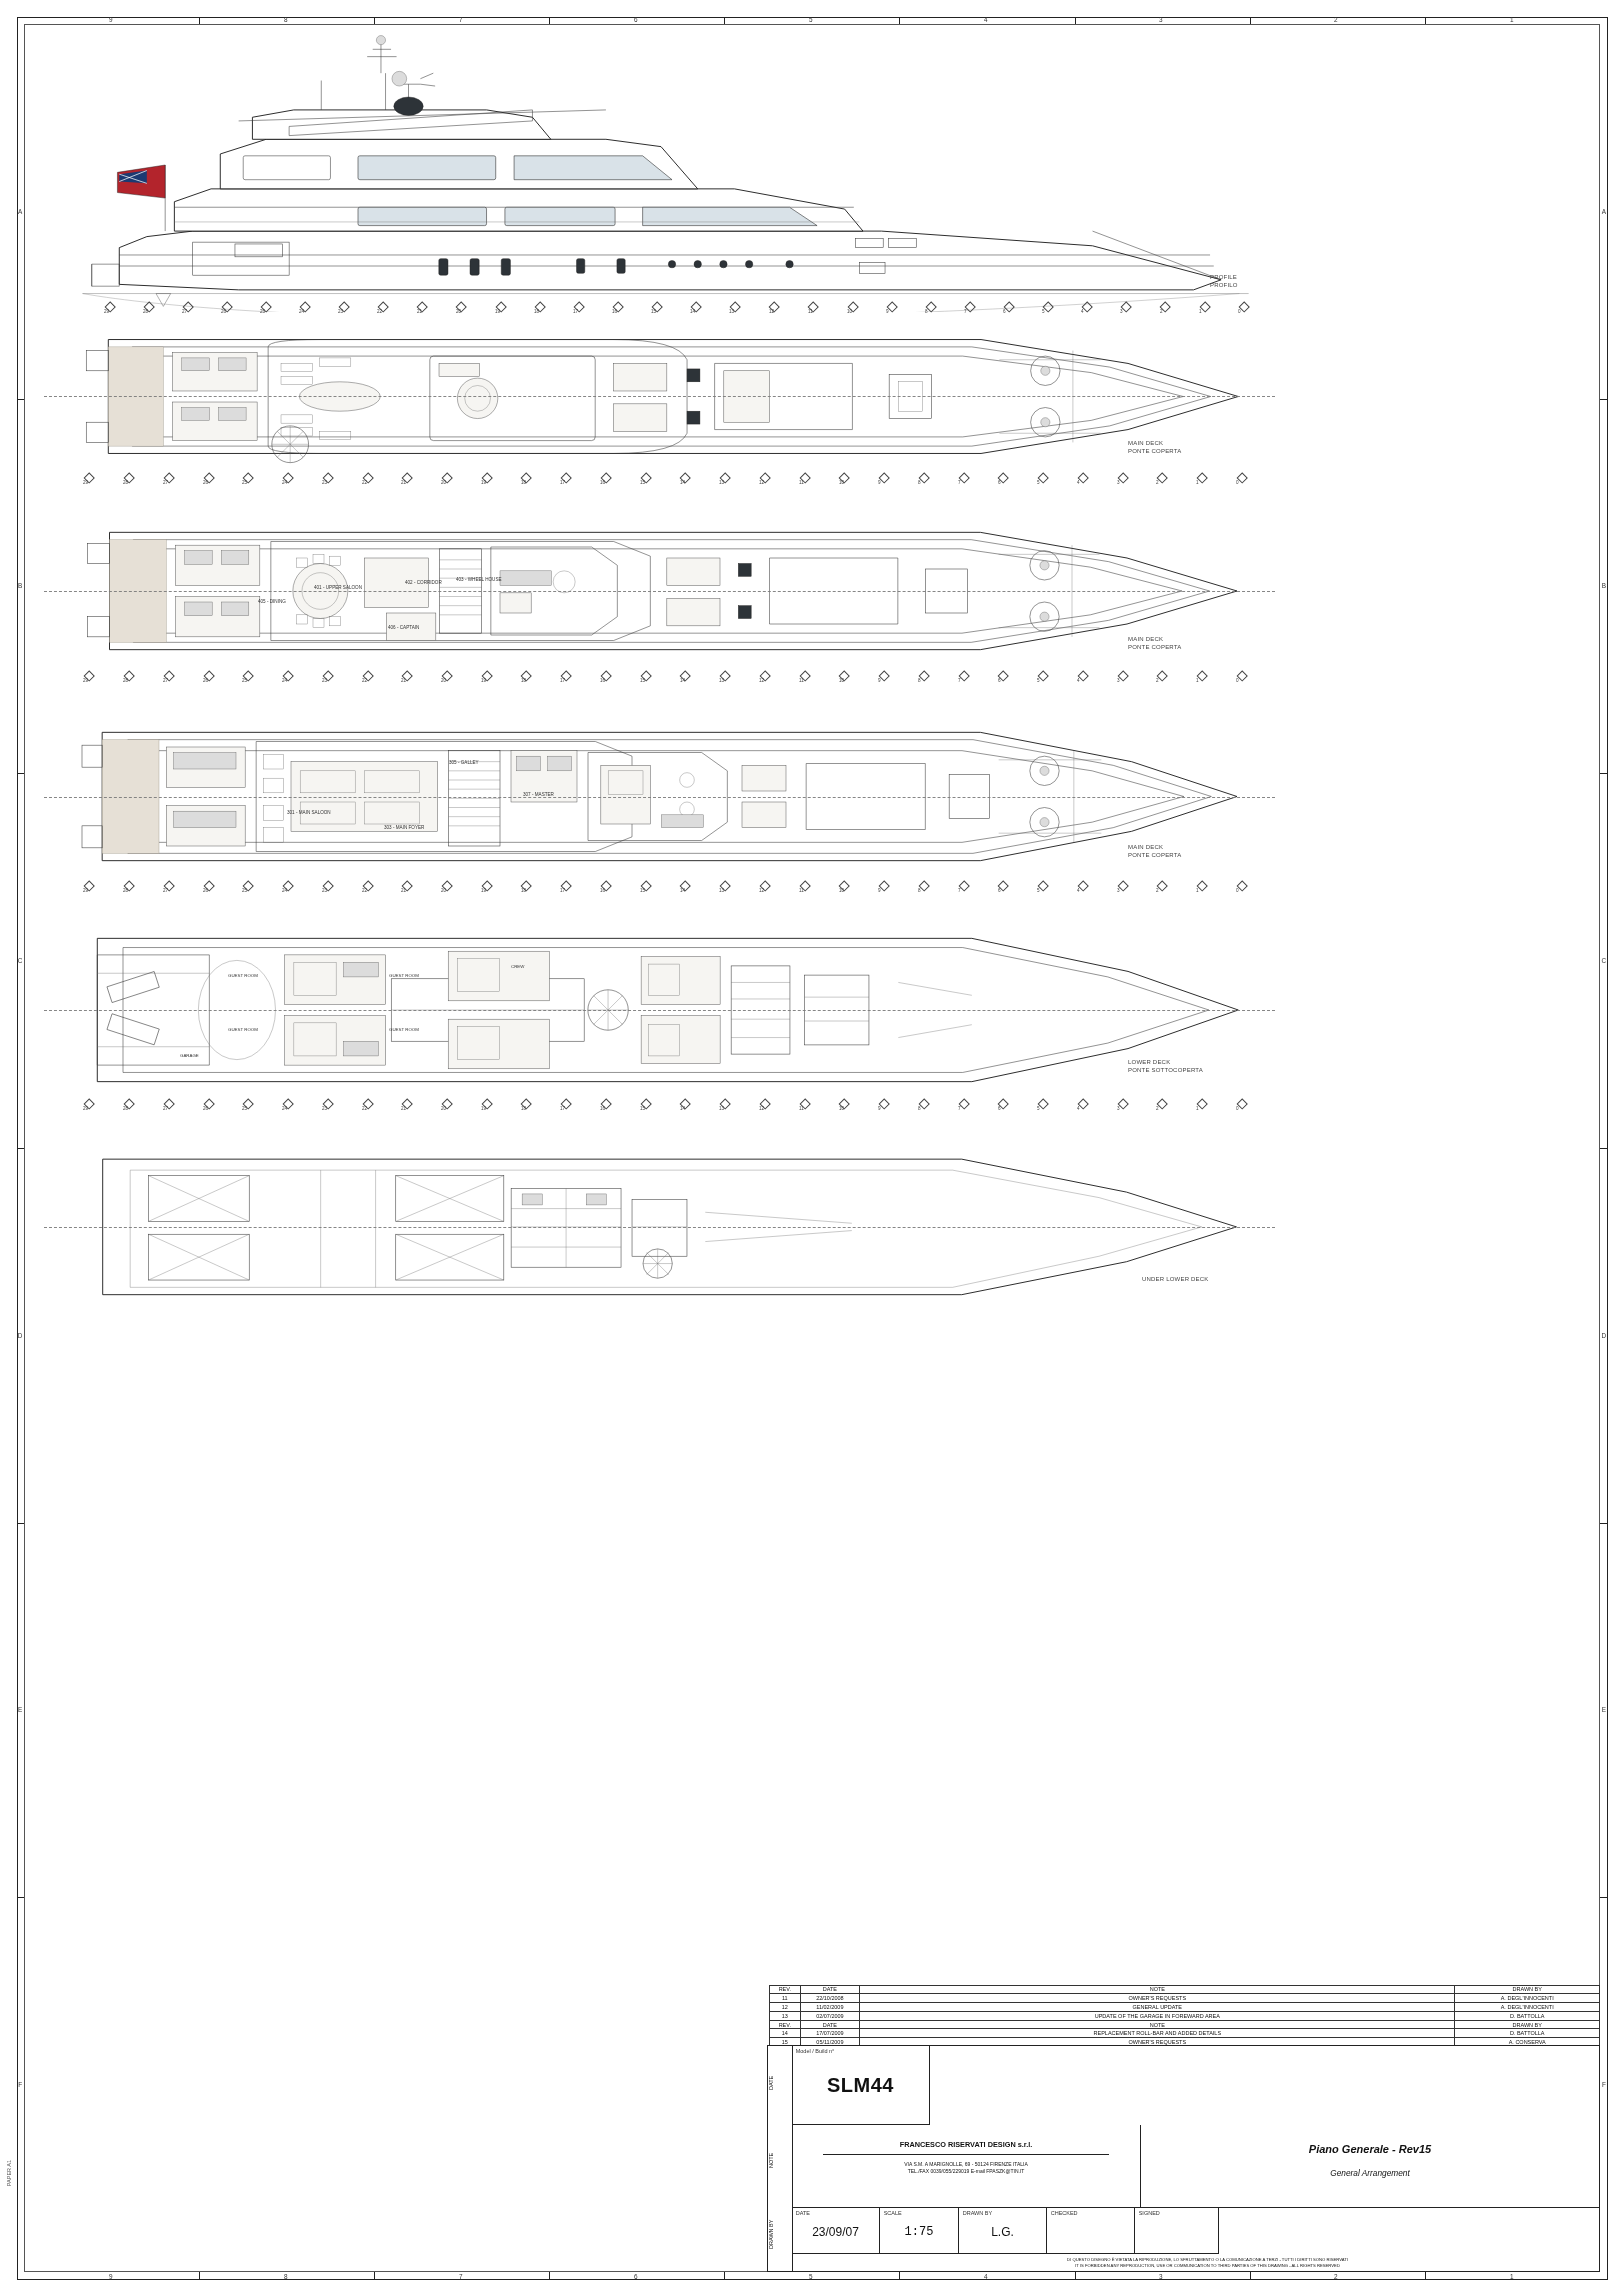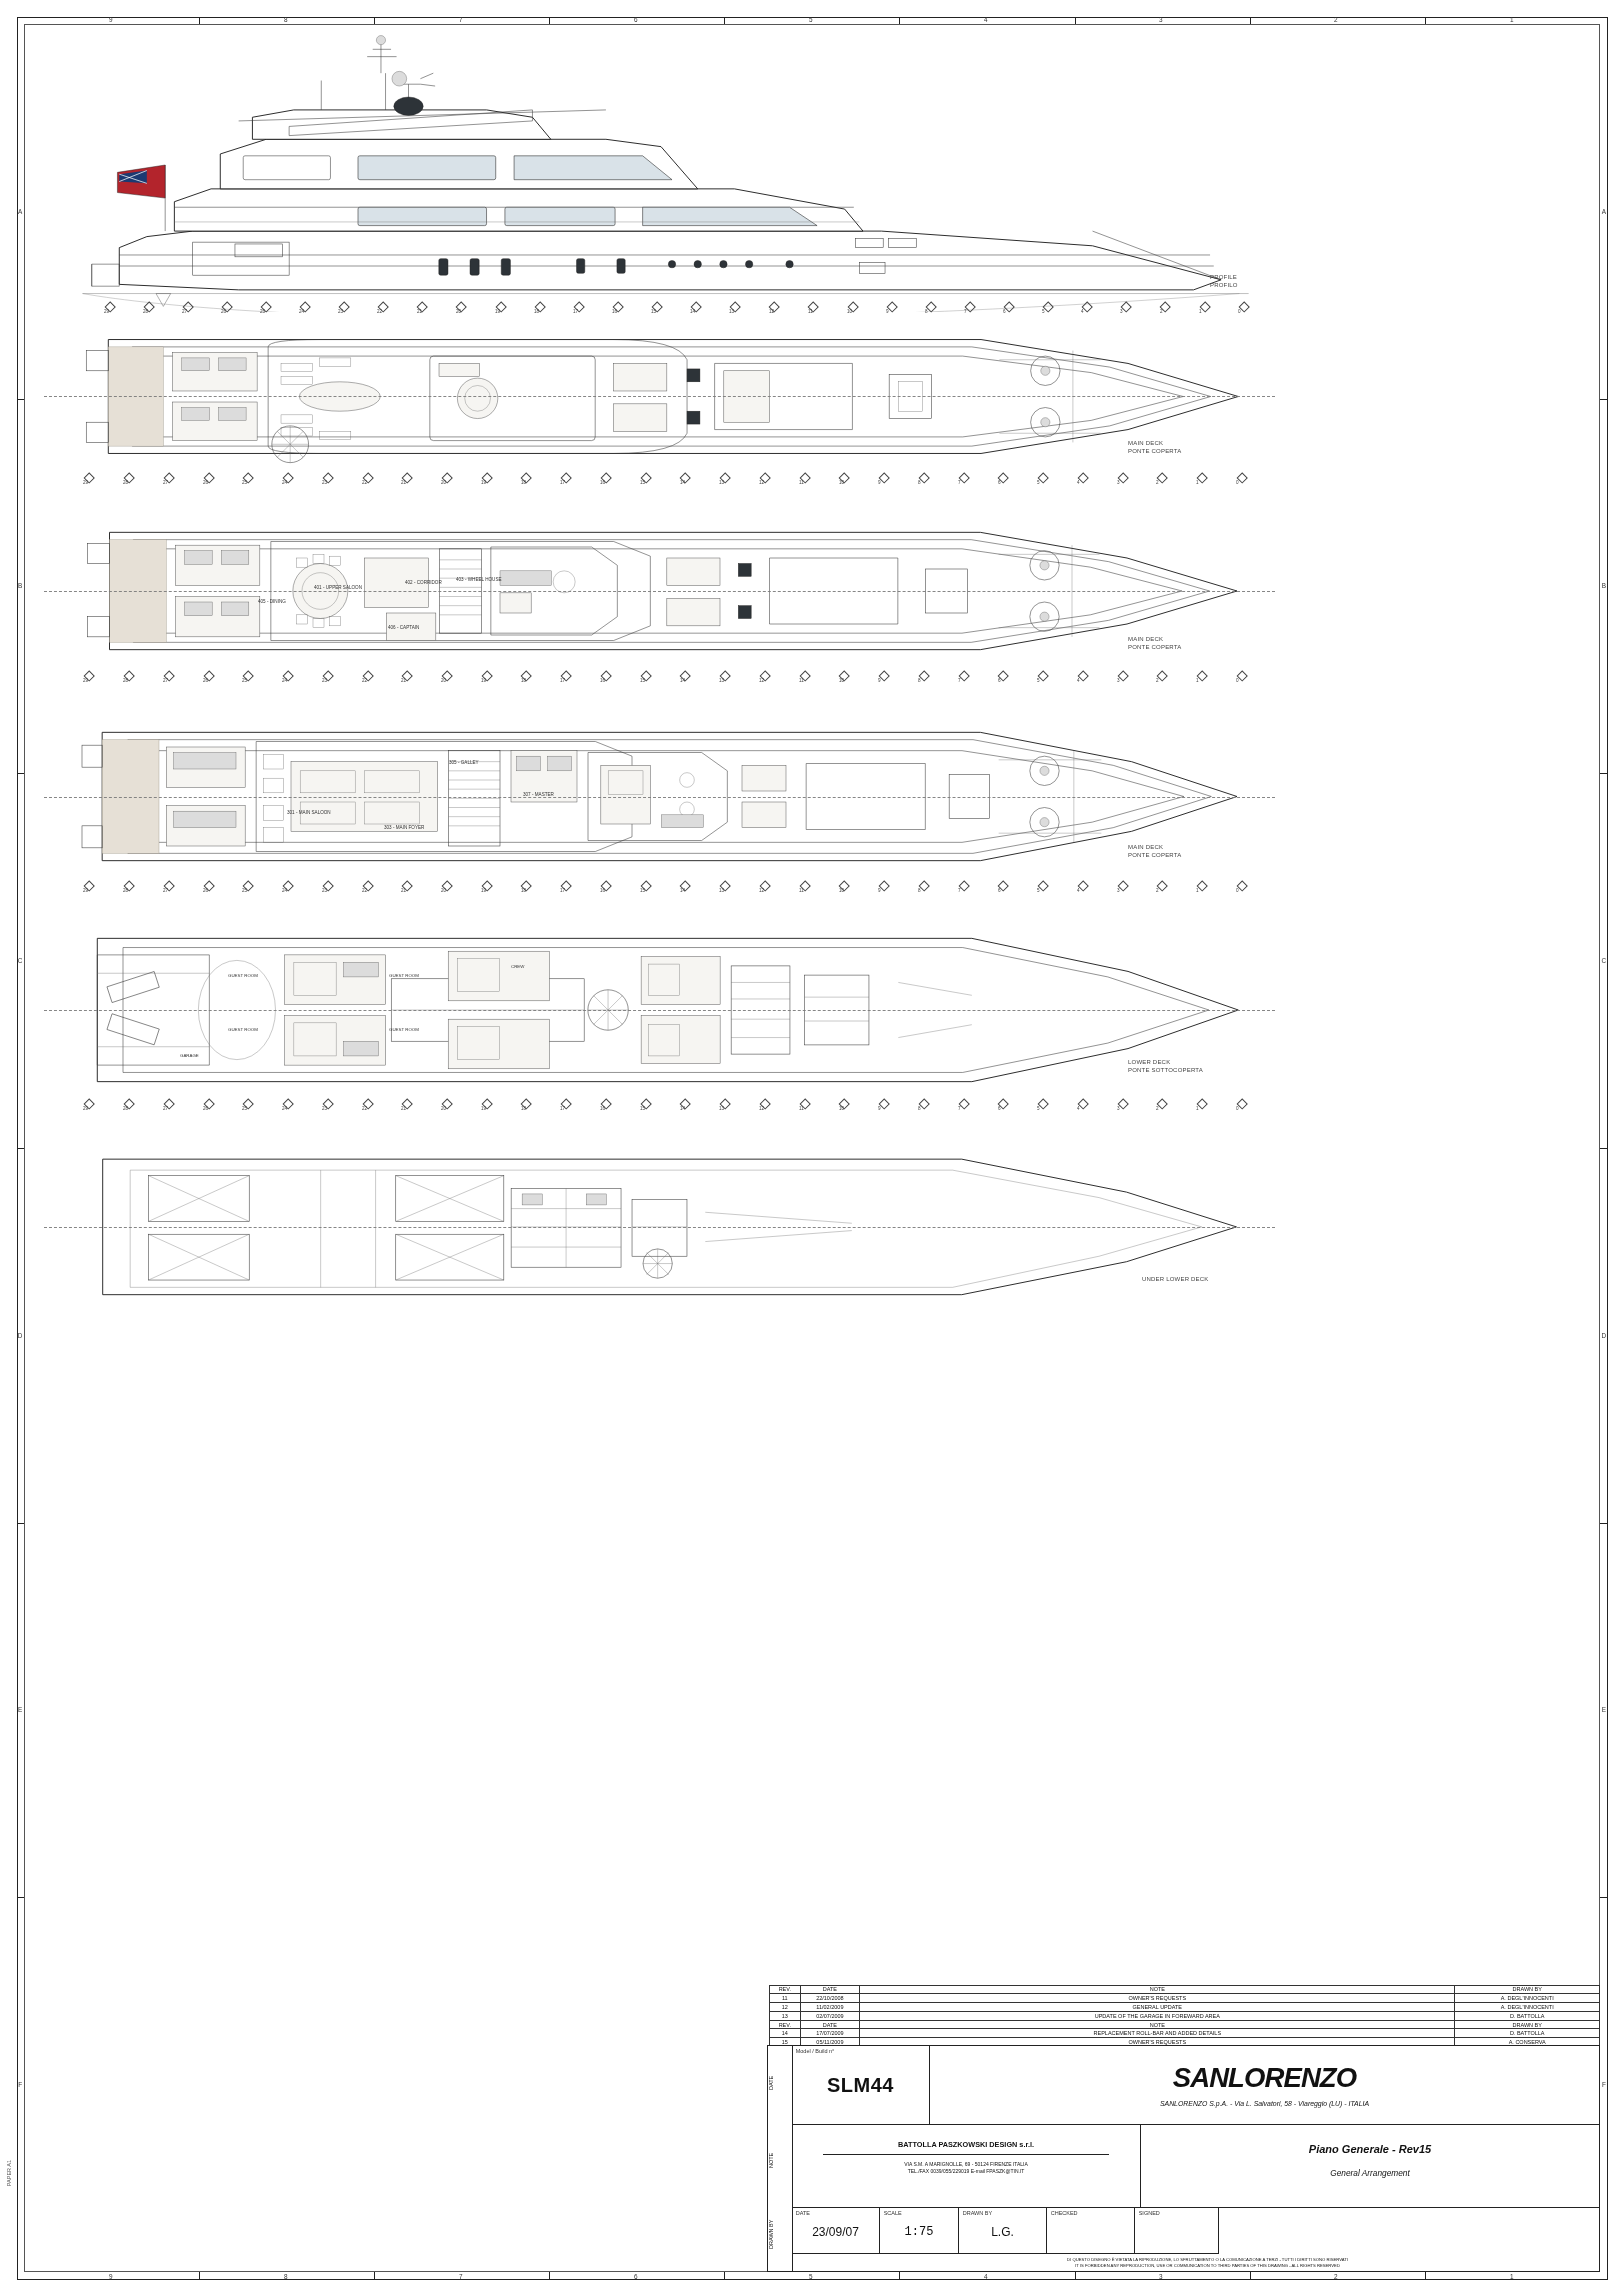--- a/index.html
+++ b/index.html
@@ -838,27 +838,23 @@
       <div style="top:161px;height:55px;">DRAWN BY</div>
     </div>
 
     <div class="tb-grid">
 
       <div class="tb-cell" style="left:0;top:0;width:138px;height:79px;">
         <div class="tb-h">Model  /  Build n°</div>
         <div class="model" style="margin-top:20px;text-align:center;">SLM44</div>
       </div>
 
-      <div class="tb-cell" style="left:138px;top:0;right:0;height:79px;border-right:none;text-align:center;">
-        <div class="brand" style="margin-top:14.7px;">SANLORENZO</div>
-        <div class="brandsub" style="margin-top:5.5px;">SANLORENZO S.p.A. - Via L. Salvatori, 58 - Viareggio (LU) - ITALIA</div>
-      </div>
 
       <div class="tb-cell" style="left:0;top:79px;width:349px;height:83px;text-align:center;">
-        <div class="designer" style="margin-top:13px;">BATTOLLA PASZKOWSKI DESIGN s.r.l.</div>
+        <div class="designer" style="margin-top:13px;">FRANCESCO RISERVATI DESIGN s.r.l.</div>
         <div style="border-top:0.9px solid #222;margin:5.5px 27.5px;"></div>
         <div class="dsmall">VIA S.M. A MARIGNOLLE, 69 - 50124 FIRENZE ITALIA</div>
         <div class="dsmall">TEL./FAX  0039/055/229019  E-mail FPASZK@TIN.IT</div>
       </div>
 
       <div class="tb-cell" style="left:349px;top:79px;right:0;height:83px;border-right:none;text-align:center;">
         <div class="pg" style="margin-top:16.5px;">Piano Generale - Rev15</div>
         <div class="ga" style="margin-top:13px;">General Arrangement</div>
       </div>
 

